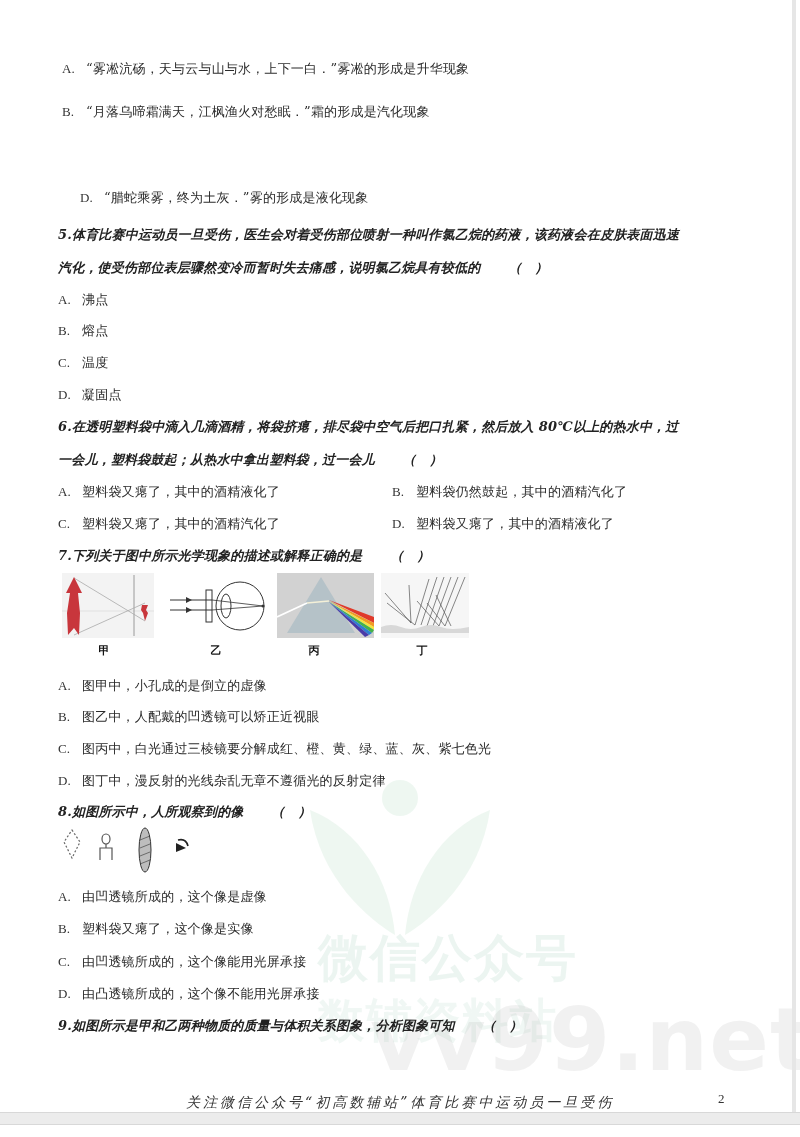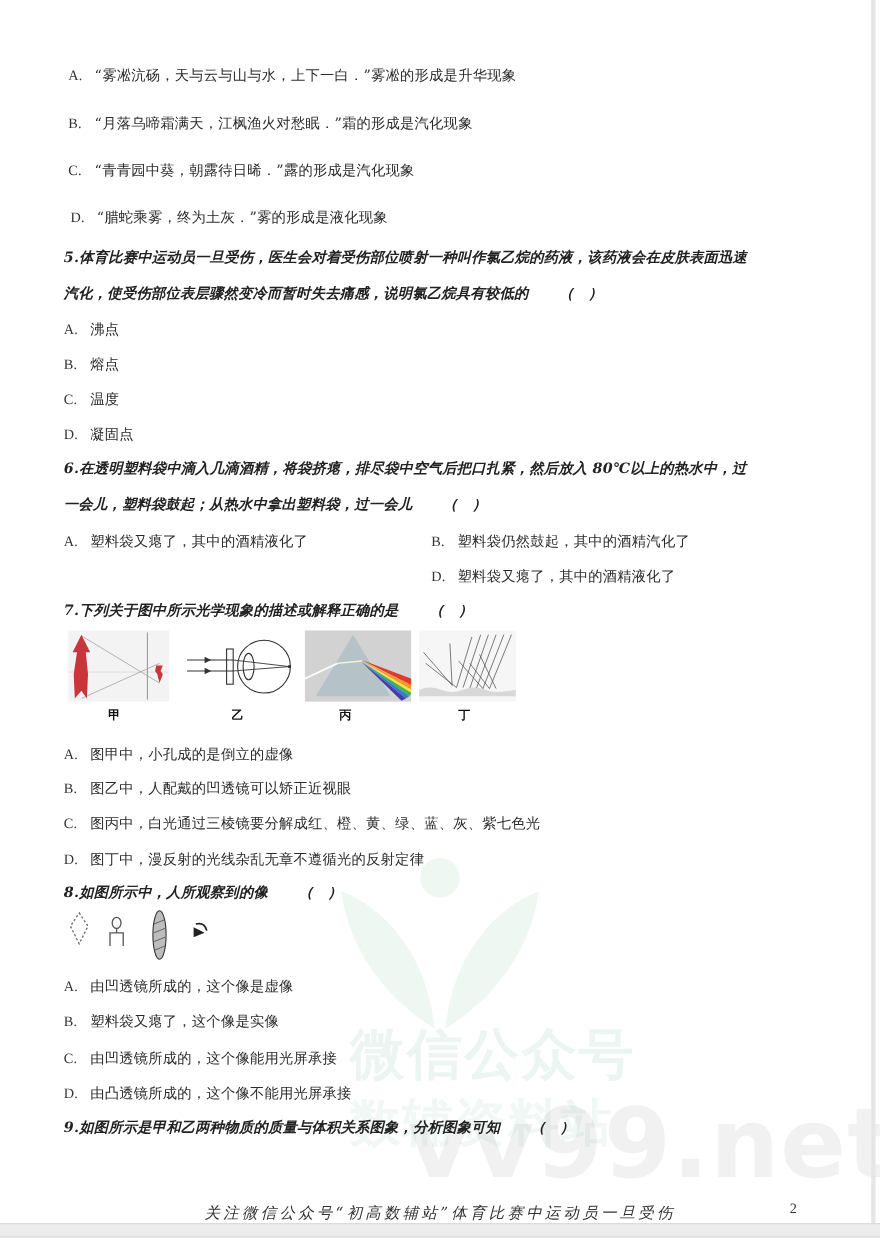--- a/index.html
+++ b/index.html
@@ -36,24 +36,21 @@
     <div class="wm-text2">数辅资料站</div>
     <div class="wm-text3">vv99.net</div>
   </div>
 
   <div class="line" style="left:62px;top:60px">
     <span class="opt-letter">A.</span><span>“雾凇沆砀，天与云与山与水，上下一白．”雾凇的形成是升华现象</span>
   </div>
   <div class="line" style="left:62px;top:103px">
     <span class="opt-letter">B.</span><span>“月落乌啼霜满天，江枫渔火对愁眠．”霜的形成是汽化现象</span>
   </div>
-  <div class="line" style="left:62px;top:146px">
-    <span class="opt-letter">C.</span><span>“青青园中葵，朝露待日晞．”露的形成是汽化现象</span>
-  </div>
-  <div class="line" style="left:64px;top:189px">
+  <div class="line" style="left:80px;top:189px">
     <span class="opt-letter">D.</span><span>“腊蛇乘雾，终为土灰．”雾的形成是液化现象</span>
   </div>
 
   <div class="line q" style="left:58px;top:226px">5.体育比赛中运动员一旦受伤，医生会对着受伤部位喷射一种叫作氯乙烷的药液，该药液会在皮肤表面迅速</div>
   <div class="line q" style="left:58px;top:259px">
     <span>汽化，使受伤部位表层骤然变冷而暂时失去痛感，说明氯乙烷具有较低的</span><span class="paren">（　）</span>
   </div>
   <div class="line" style="left:58px;top:291px">
     <span class="opt-letter">A.</span><span>沸点</span>
   </div>
@@ -69,20 +66,23 @@
 
   <div class="line q" style="left:58px;top:418px">6.在透明塑料袋中滴入几滴酒精，将袋挤瘪，排尽袋中空气后把口扎紧，然后放入 80℃以上的热水中，过</div>
   <div class="line q" style="left:58px;top:451px">
     <span>一会儿，塑料袋鼓起；从热水中拿出塑料袋，过一会儿</span><span class="paren">（　）</span>
   </div>
   <div class="line" style="left:58px;top:483px">
     <span class="opt-letter">A.</span><span>塑料袋又瘪了，其中的酒精液化了</span>
   </div>
   <div class="line" style="left:392px;top:483px">
     <span class="opt-letter">B.</span><span>塑料袋仍然鼓起，其中的酒精汽化了</span>
+  </div>
+  <div class="line" style="left:58px;top:515px">
+    <span class="opt-letter">C.</span><span>塑料袋又瘪了，其中的酒精汽化了</span>
   </div>
   <div class="line" style="left:392px;top:515px">
     <span class="opt-letter">D.</span><span>塑料袋又瘪了，其中的酒精液化了</span>
   </div>
 
   <div class="line q" style="left:58px;top:547px">
     <span>7.下列关于图中所示光学现象的描述或解释正确的是</span><span class="paren">（　）</span>
   </div>
 
   <svg class="fig" style="left:62px;top:573px" width="92" height="65" viewBox="0 0 92 65">

